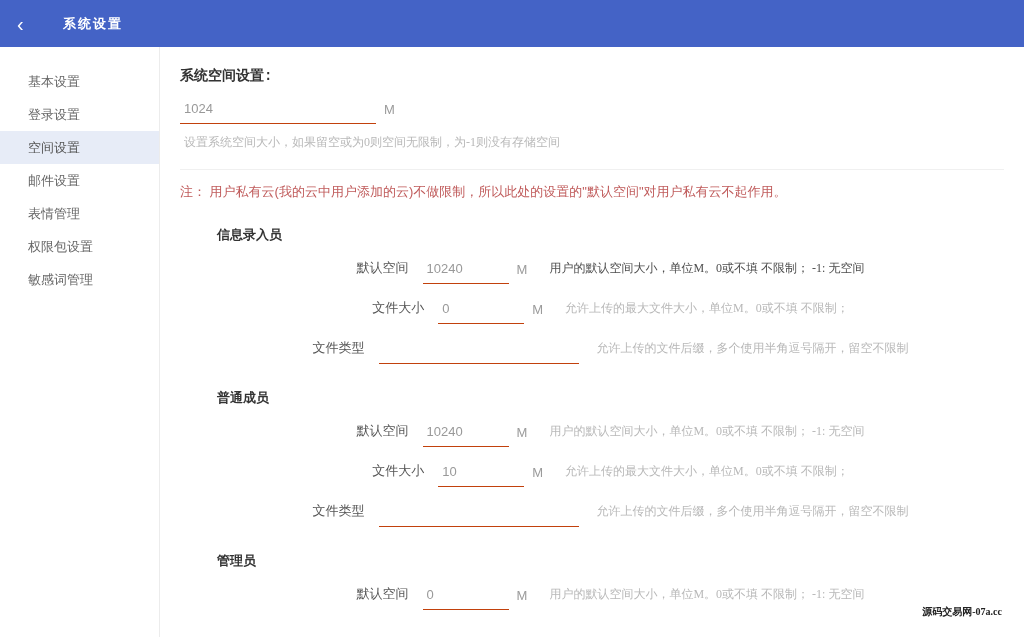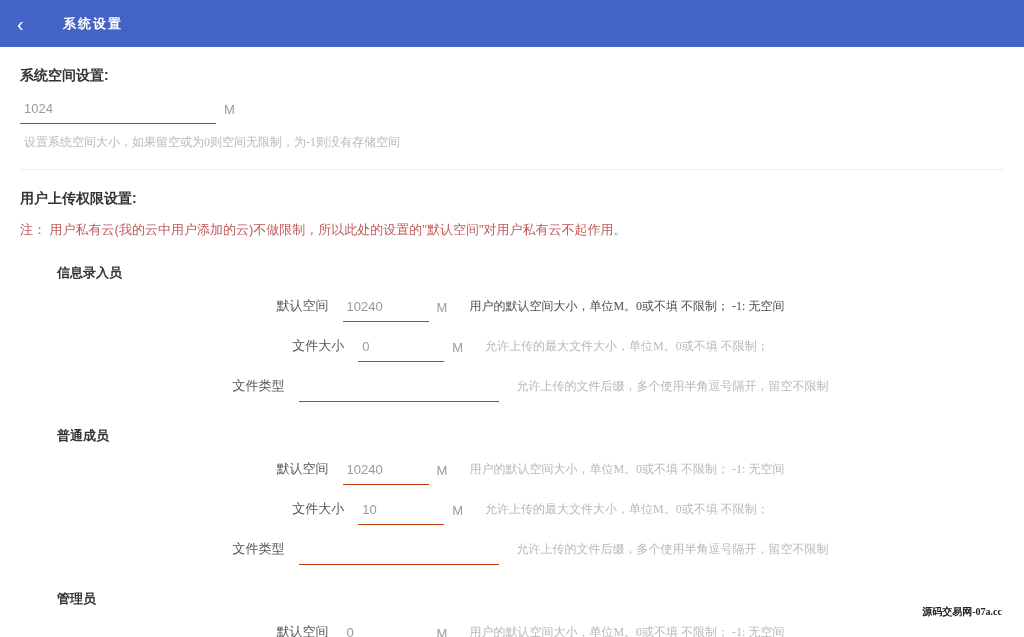--- a/index.html
+++ b/index.html
@@ -54,20 +54,21 @@
   
   .main {
     flex: 1;
     padding: 20px 20px 0 20px;
     position: relative;
   }
   .section-heading {
     font-size: 14px;
     font-weight: bold;
     color: #333333;
+    font-family: Liberation Mono, monospace;
   }
   .sys-input-row { margin-top: 14px; display: flex; align-items: flex-end; }
   .line-input {
     border: none;
     border-bottom: 1px solid #c2410c;
     background: transparent;
     outline: none;
     font-family: "Liberation Sans", sans-serif;
     font-size: 13px;
     color: #999999;
@@ -109,32 +110,40 @@
 </style>
 </head>
 <body>
 
 <header class="app-header">
   <span class="back-btn">‹</span>
   <span class="page-title">系统设置</span>
 </header>
 
 <div class="layout">
+  <nav class="sidebar">
+      <div class="nav-item">基本设置</div>
+      <div class="nav-item">登录设置</div>
+      <div class="nav-item active">空间设置</div>
+      <div class="nav-item">邮件设置</div>
+      <div class="nav-item">表情管理</div>
+      <div class="nav-item">权限包设置</div>
+      <div class="nav-item">敏感词管理</div>
+    </nav>
 
   <main class="main">
     <div class="section-heading">系统空间设置:</div>
     <div class="sys-input-row">
       <input class="line-input w-sys" type="text" value="1024" style="">
       <span class="unit">M</span>
     </div>
     <div class="hint sys-hint">设置系统空间大小，如果留空或为0则空间无限制，为-1则没有存储空间</div>
 
     <div class="divider"></div>
 
-    <div class="section-heading upload-heading">用户上传权限设置:</div>
     <div class="note">注： 用户私有云(我的云中用户添加的云)不做限制，所以此处的设置的"默认空间"对用户私有云不起作用。</div>
 
     <div class="role-groups">
         <div class="group">
           <div class="group-name">信息录入员</div>
           <div class="field-row">
             <span class="field-label">默认空间</span>
             <input type="text" class="line-input w-num" value="10240" style="">
             <span class="unit">M</span>
             <span class="hint row-hint dark">用户的默认空间大小，单位M。0或不填 不限制； -1: 无空间</span>

